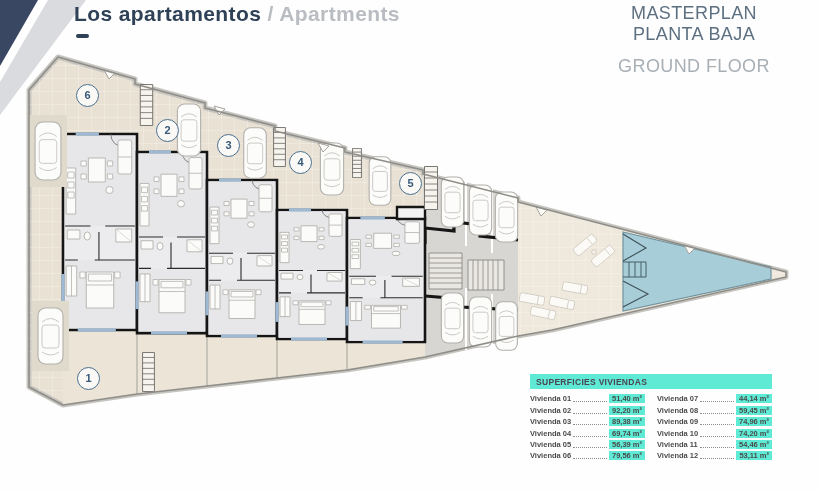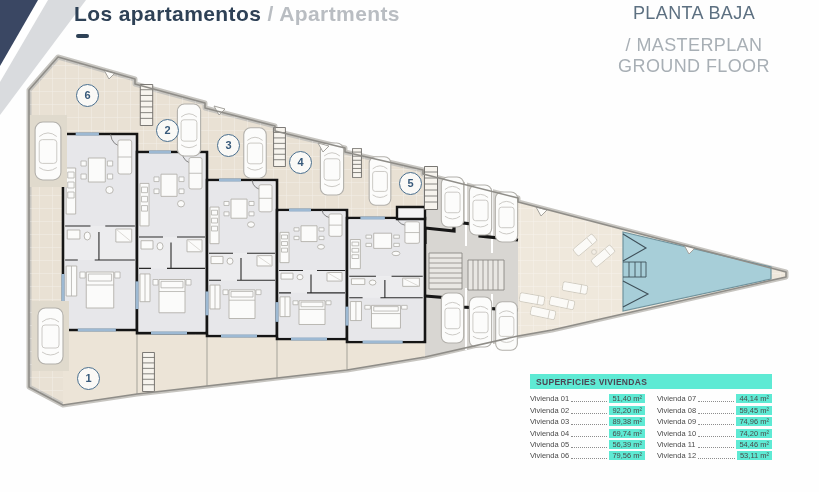--- a/index.html
+++ b/index.html
@@ -21,21 +21,21 @@
   .marker{position:absolute;width:21px;height:21px;border:1.4px solid #4a6f8e;border-radius:50%;
           background:rgba(255,255,255,.78);color:#37597a;font-size:11px;font-weight:700;
           text-align:center;line-height:20px;}
 
   
   .surfaces{position:absolute;left:530px;top:374px;width:242px;}
   .surfaces .hdr{background:#5eead4;color:#4c4553;font-size:8.5px;font-weight:700;
                  letter-spacing:.3px;padding:2.5px 6px;}
   .surfaces .cols{display:flex;gap:12px;margin-top:3px;}
   .surfaces .col{flex:1;}
-  .srow{display:flex;align-items:flex-end;font-size:7.5px;font-weight:400;color:#4a4a4a;
+  .srow{display:flex;align-items:flex-end;font-size:7.5px;font-weight:700;color:#4a4a4a;
         margin-top:2.4px;white-space:nowrap;}
   .srow .dots{flex:1;border-bottom:1px dotted #8d8d8d;margin:0 2px 1px 2px;min-width:8px;}
   .srow .chip{background:#5eead4;padding:0 3px;}
 </style>
 </head>
 <body>
 
 <div id="page">
 
   <svg width="819" height="492" viewBox="0 0 819 492" style="position:absolute;left:0;top:0;">
@@ -218,24 +218,24 @@
   </svg>
 
   <div class="title">
     <span class="primary">Los apartamentos</span>
     <span class="secondary">/ Apartments</span>
   </div>
   <div class="title-dash"></div>
 
   <div class="subtitle">
     <div class="es">
+      <div>MASTERPLAN</div>
       <div>PLANTA BAJA</div>
     </div>
     <div class="en">
-      <div>/ MASTERPLAN</div>
       <div>GROUND FLOOR</div>
     </div>
   </div>
 
   <div class="marker" style="left:77px;top:367px;">1</div>
   <div class="marker" style="left:156px;top:119px;">2</div>
   <div class="marker" style="left:217px;top:134px;">3</div>
   <div class="marker" style="left:289px;top:151px;">4</div>
   <div class="marker" style="left:399px;top:172px;">5</div>
   <div class="marker" style="left:76px;top:84px;">6</div>

